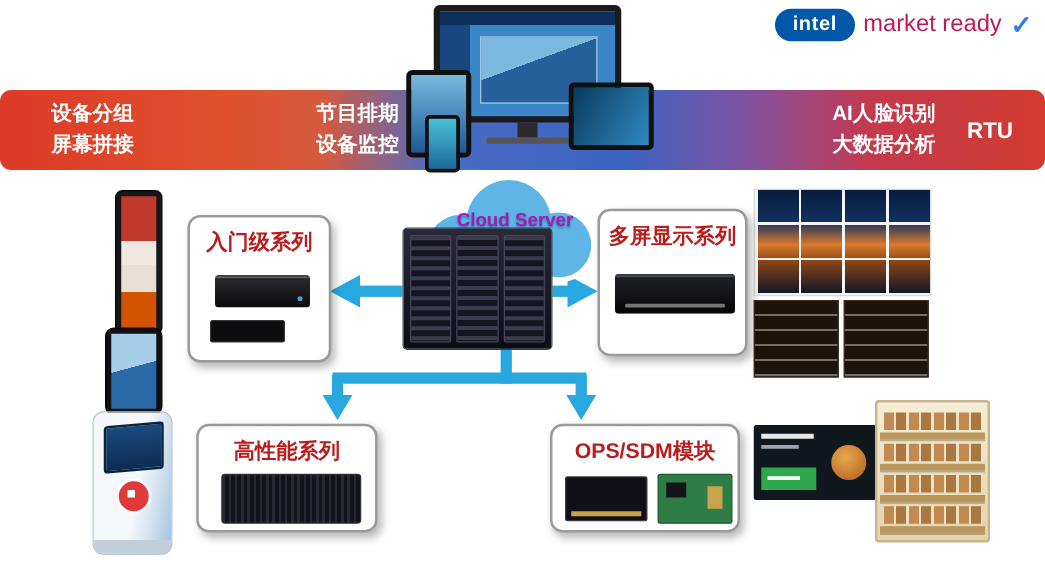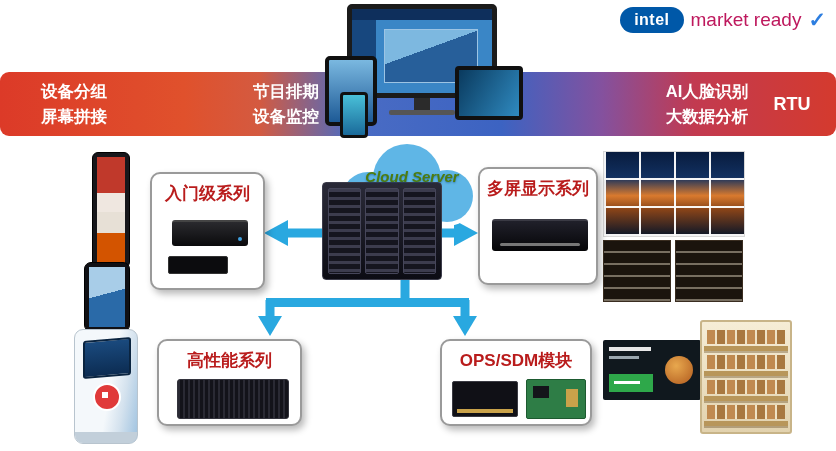--- a/index.html
+++ b/index.html
@@ -30,22 +30,22 @@
   .monitor-base{width:66px;height:5px;background:#555;border-radius:2px;margin:0 auto;}
   .tab-left{position:absolute;left:0;top:52px;width:44px;height:62px;border:4px solid #101010;border-radius:5px;
     background:linear-gradient(180deg,#7ab8e0,#1d5a96);z-index:7;}
   .phone-left{position:absolute;left:15px;top:88px;width:22px;height:40px;border:3px solid #101010;border-radius:4px;
     background:linear-gradient(180deg,#49c0d8,#1a6a9a);z-index:8;}
   .tab-right{position:absolute;left:130px;top:62px;width:60px;height:46px;border:4px solid #101010;border-radius:4px;
     background:linear-gradient(120deg,#0a3a5e,#2f8ac0);z-index:7;}
 
   
   .cloud-svg{position:absolute;left:323px;top:136px;z-index:3;}
-  .cloud-label{position:absolute;left:352px;top:168px;width:120px;text-align:center;color:#4d7c0f;font-weight:bold;
-    font-size:15px;z-index:5;text-shadow:0 1px 2px rgba(0,60,120,.5);font-style:italic;}
+  .cloud-label{position:absolute;left:352px;top:168px;width:120px;text-align:center;color:#a21caf;font-weight:bold;
+    font-size:15px;z-index:5;text-shadow:0 1px 2px rgba(0,60,120,.5);}
   .server{position:absolute;left:322px;top:182px;width:120px;height:98px;z-index:4;border-radius:4px;
     background:linear-gradient(180deg,#2a2a38,#0c0c14);border:1px solid #3c3c4a;display:flex;gap:4px;padding:5px;box-sizing:border-box;}
   .server .col{flex:1;border:1px solid #46465a;border-radius:2px;
     background:repeating-linear-gradient(180deg,#3c3c4e 0 3px,#15151f 3px 8px);}
 
   
   .node-box{position:absolute;background:#fff;border:2px solid #9a9a9a;border-radius:10px;
     box-shadow:3px 4px 7px rgba(0,0,0,.28);z-index:5;box-sizing:border-box;}
   .node-label{text-align:center;font-weight:bold;font-size:17px;color:#b91c1c;padding-top:8px;white-space:nowrap;}
 

